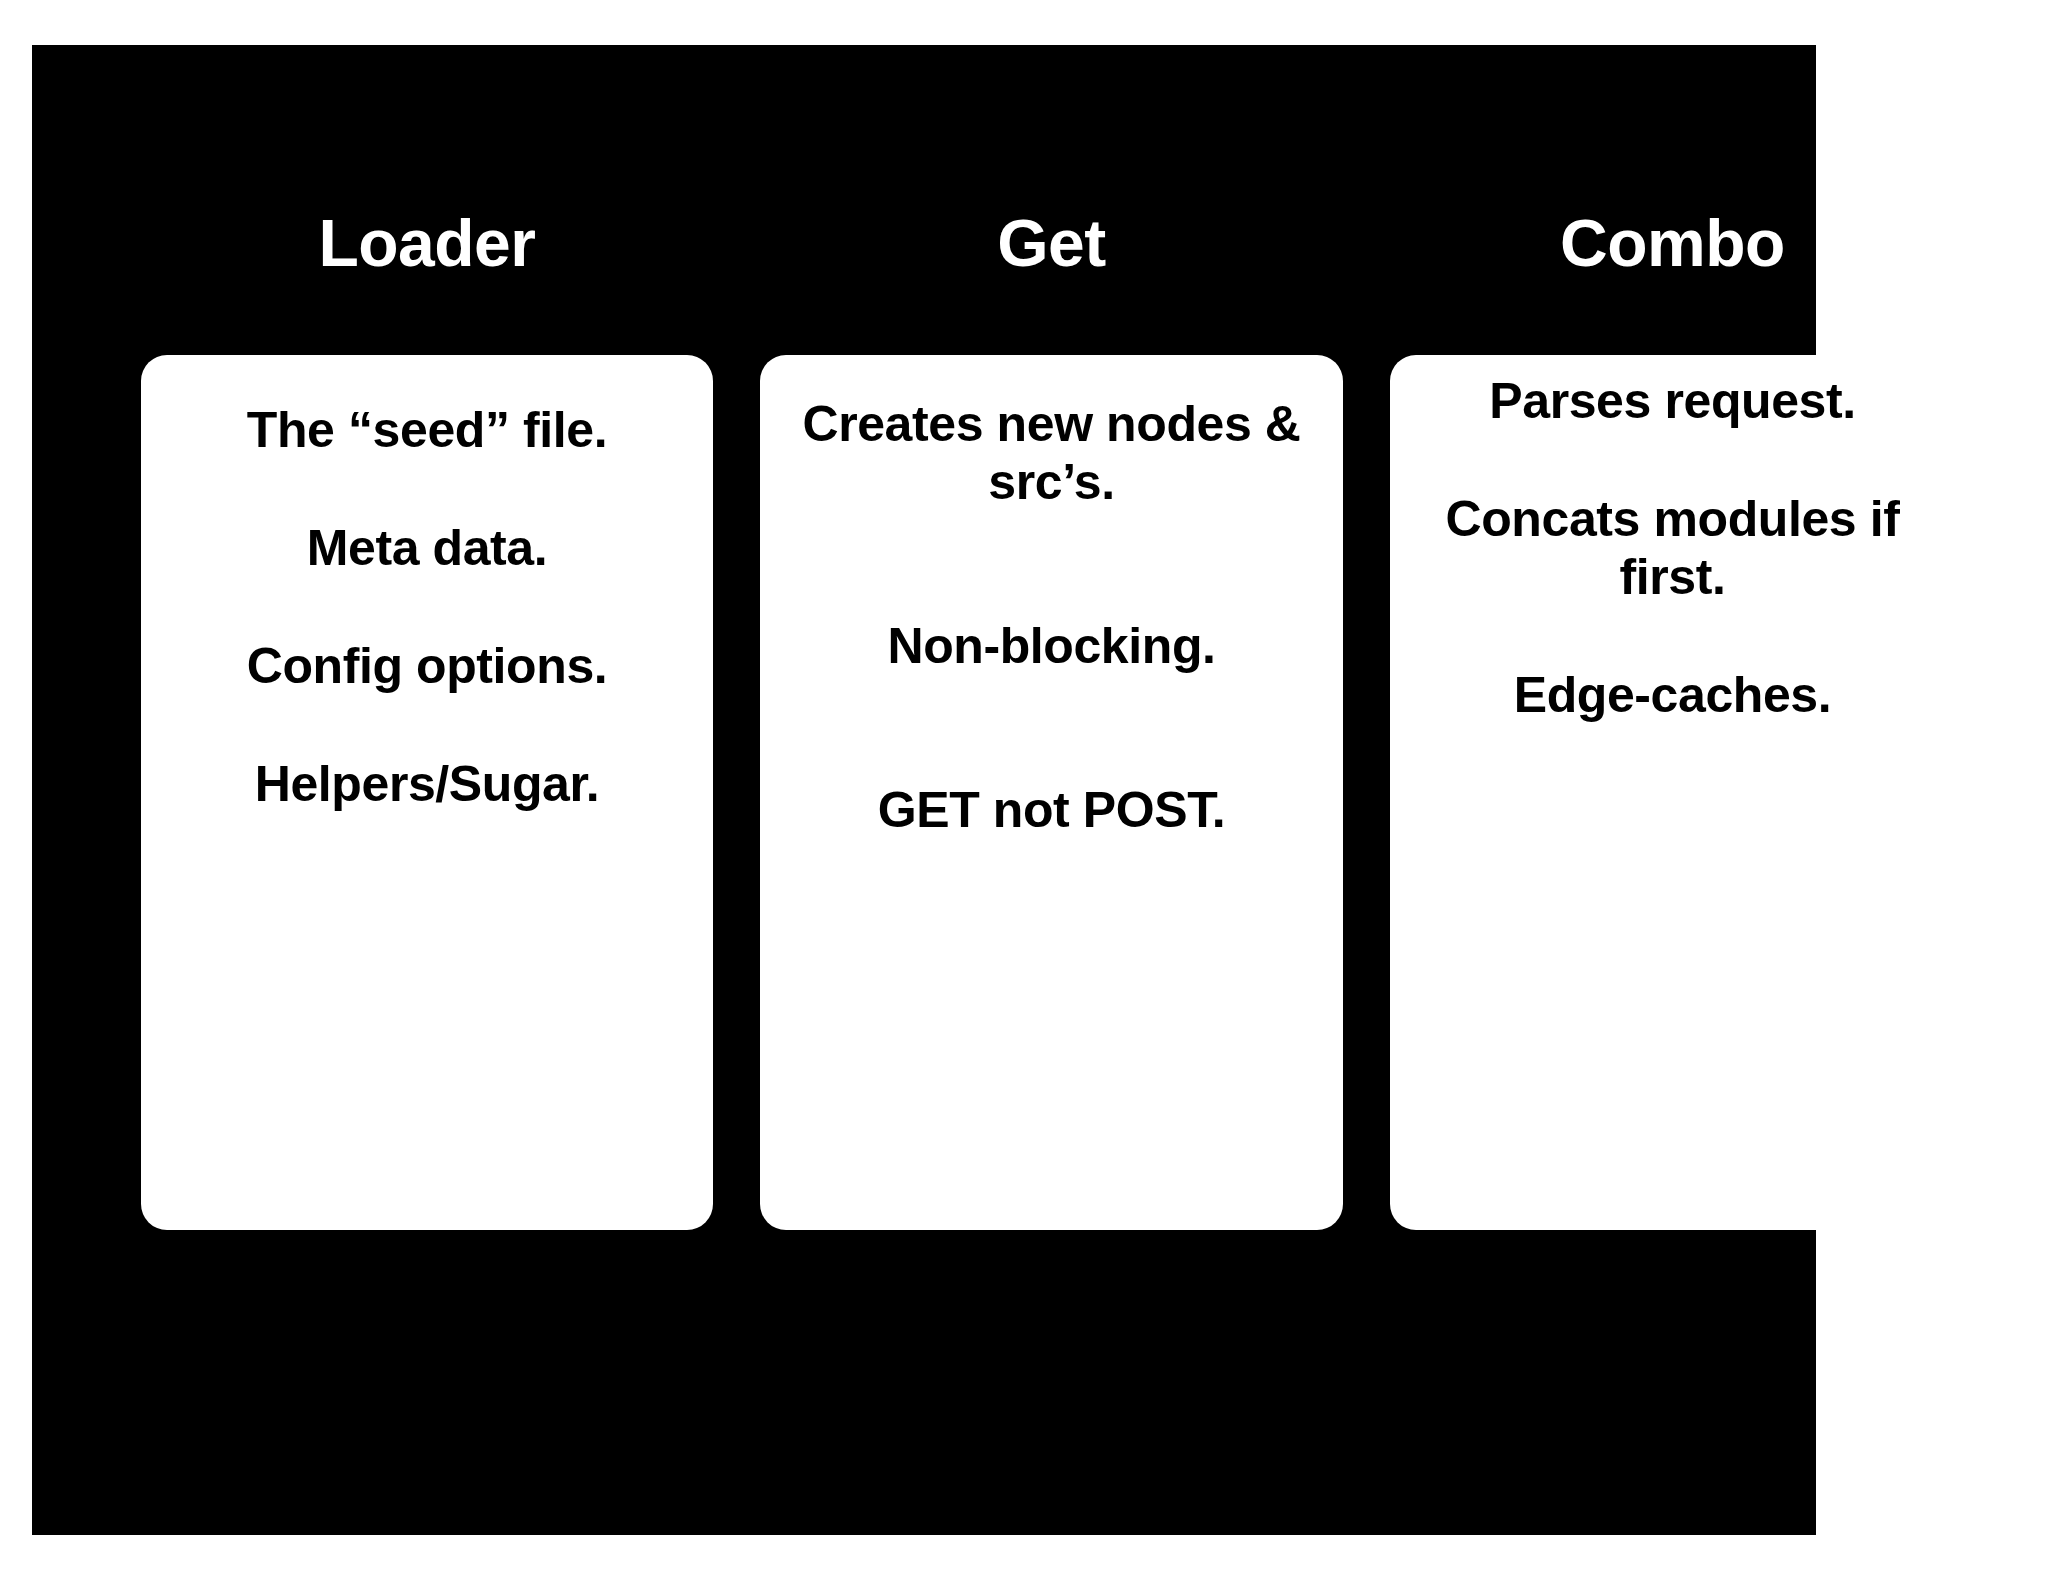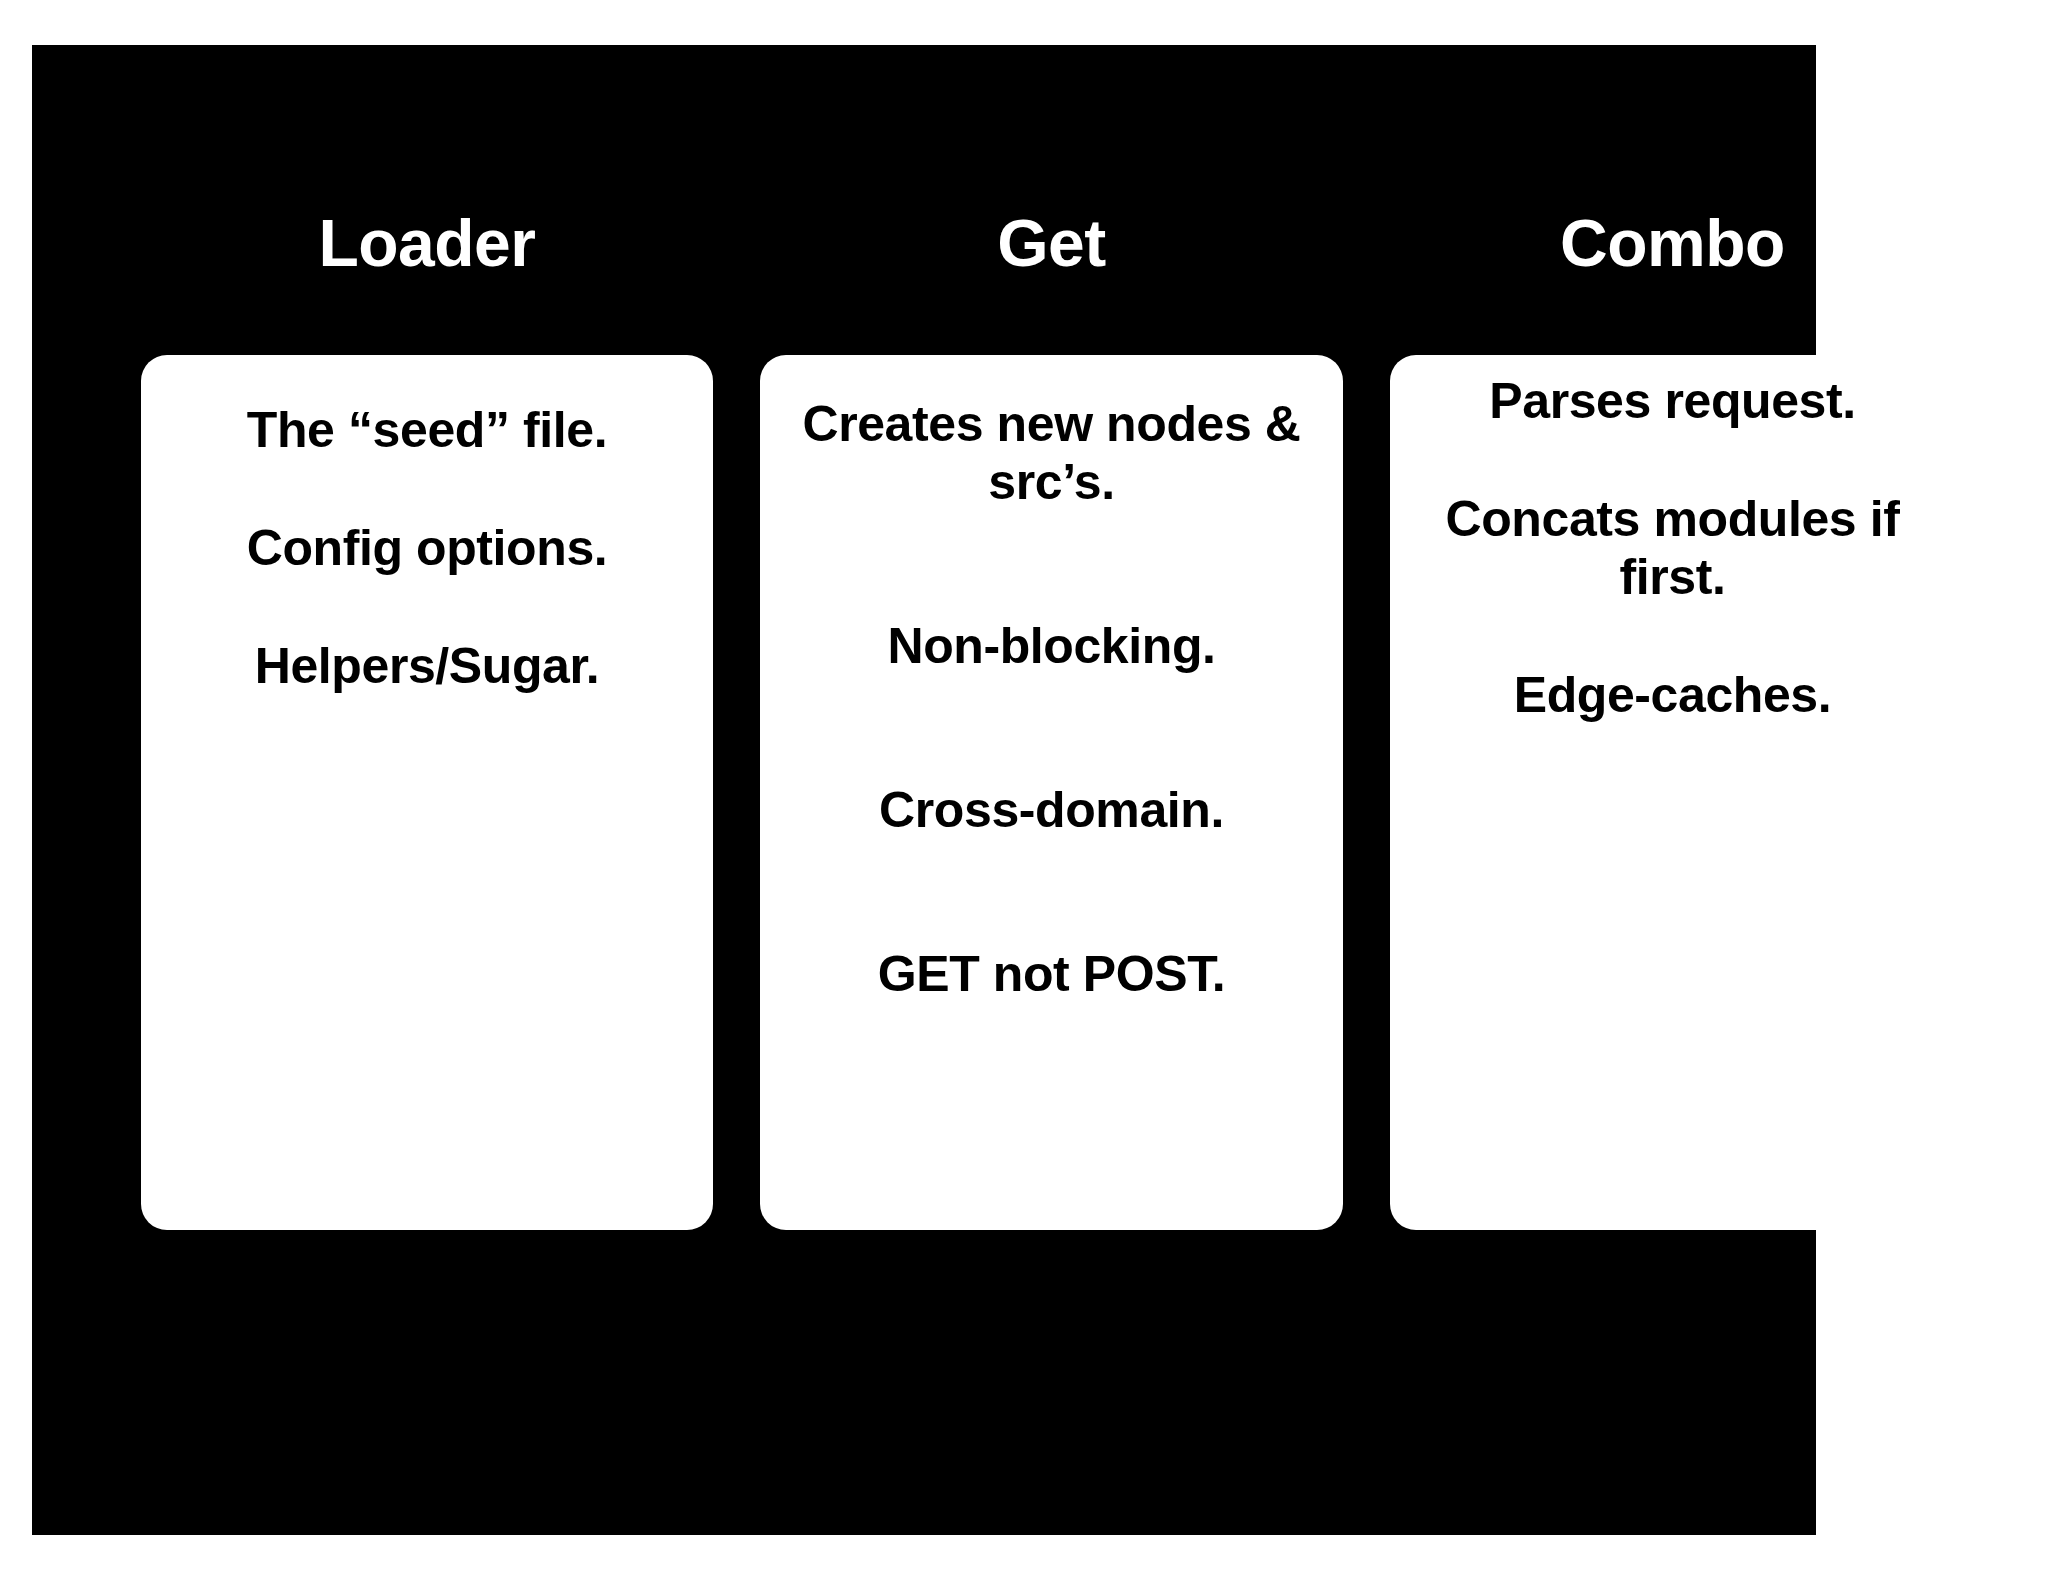--- a/index.html
+++ b/index.html
@@ -97,31 +97,31 @@
 </head>
 <body>
 
 <div id="slide-root">
   <div id="slide-canvas">
 
     <div class="column" id="column-loader">
       <div class="column-title">Loader</div>
       <div class="card">
         <div class="card-line">The “seed” file.</div>
+        <div class="card-line">Meta data.</div>
         <div class="card-line">Config options.</div>
         <div class="card-line">Helpers/Sugar.</div>
       </div>
     </div>
 
     <div class="column" id="column-get">
       <div class="column-title">Get</div>
       <div class="card">
         <div class="card-line">Creates new nodes &amp; src’s.</div>
         <div class="card-line">Non-blocking.</div>
-        <div class="card-line">Cross-domain.</div>
         <div class="card-line">GET not POST.</div>
       </div>
     </div>
 
     <div class="column" id="column-combo">
       <div class="column-title">Combo</div>
       <div class="card">
         <div class="card-line">Parses request.</div>
         <div class="card-line">Concats modules if first.</div>
         <div class="card-line">Edge-caches.</div>

